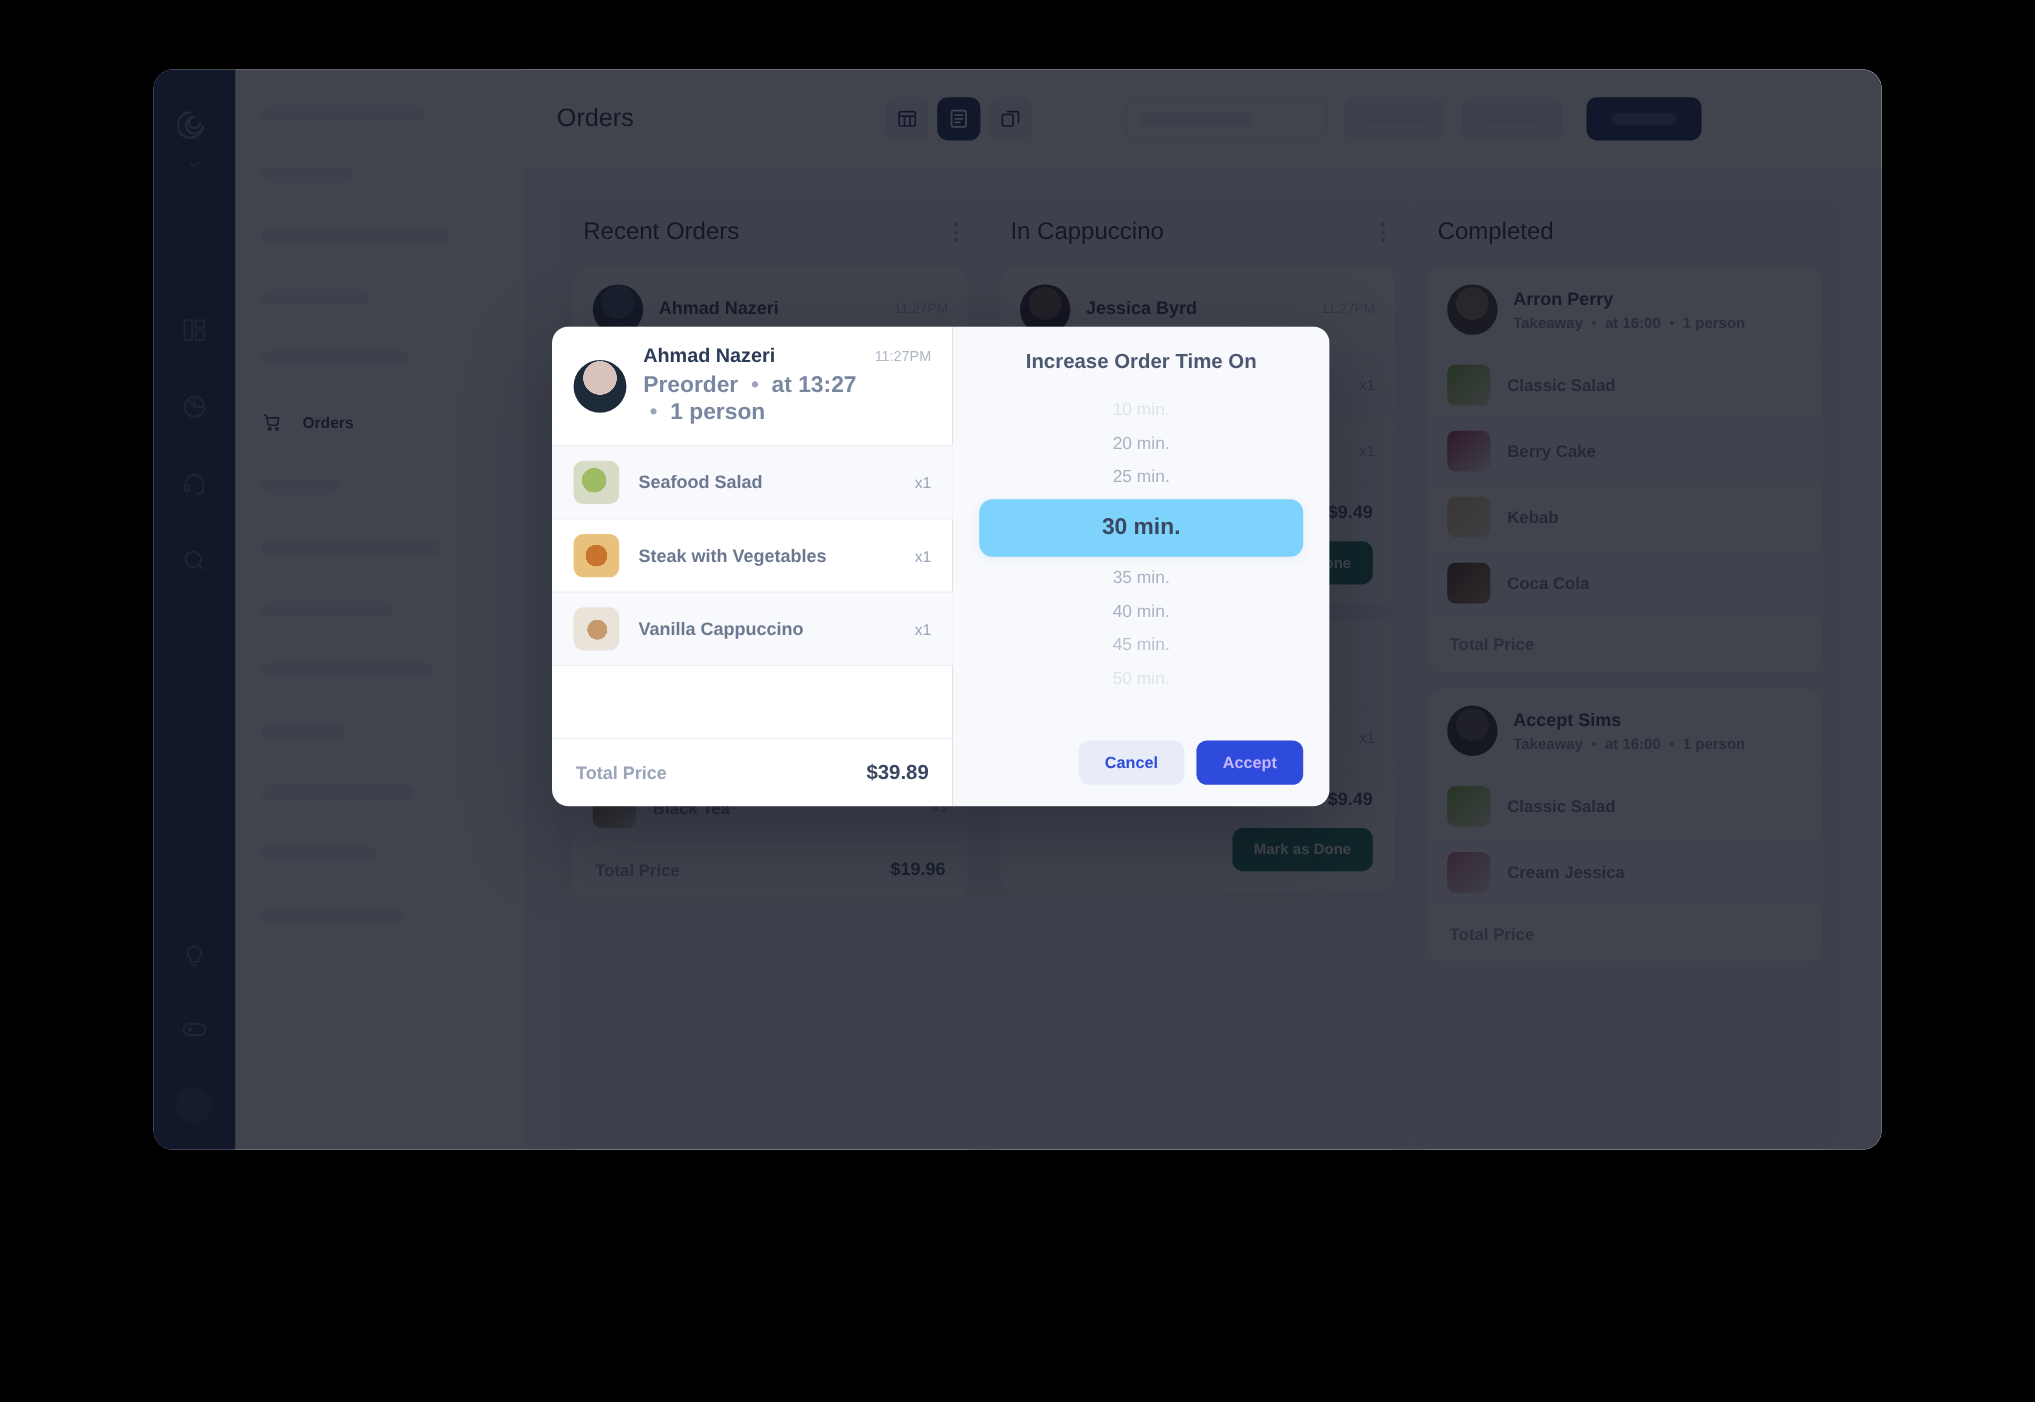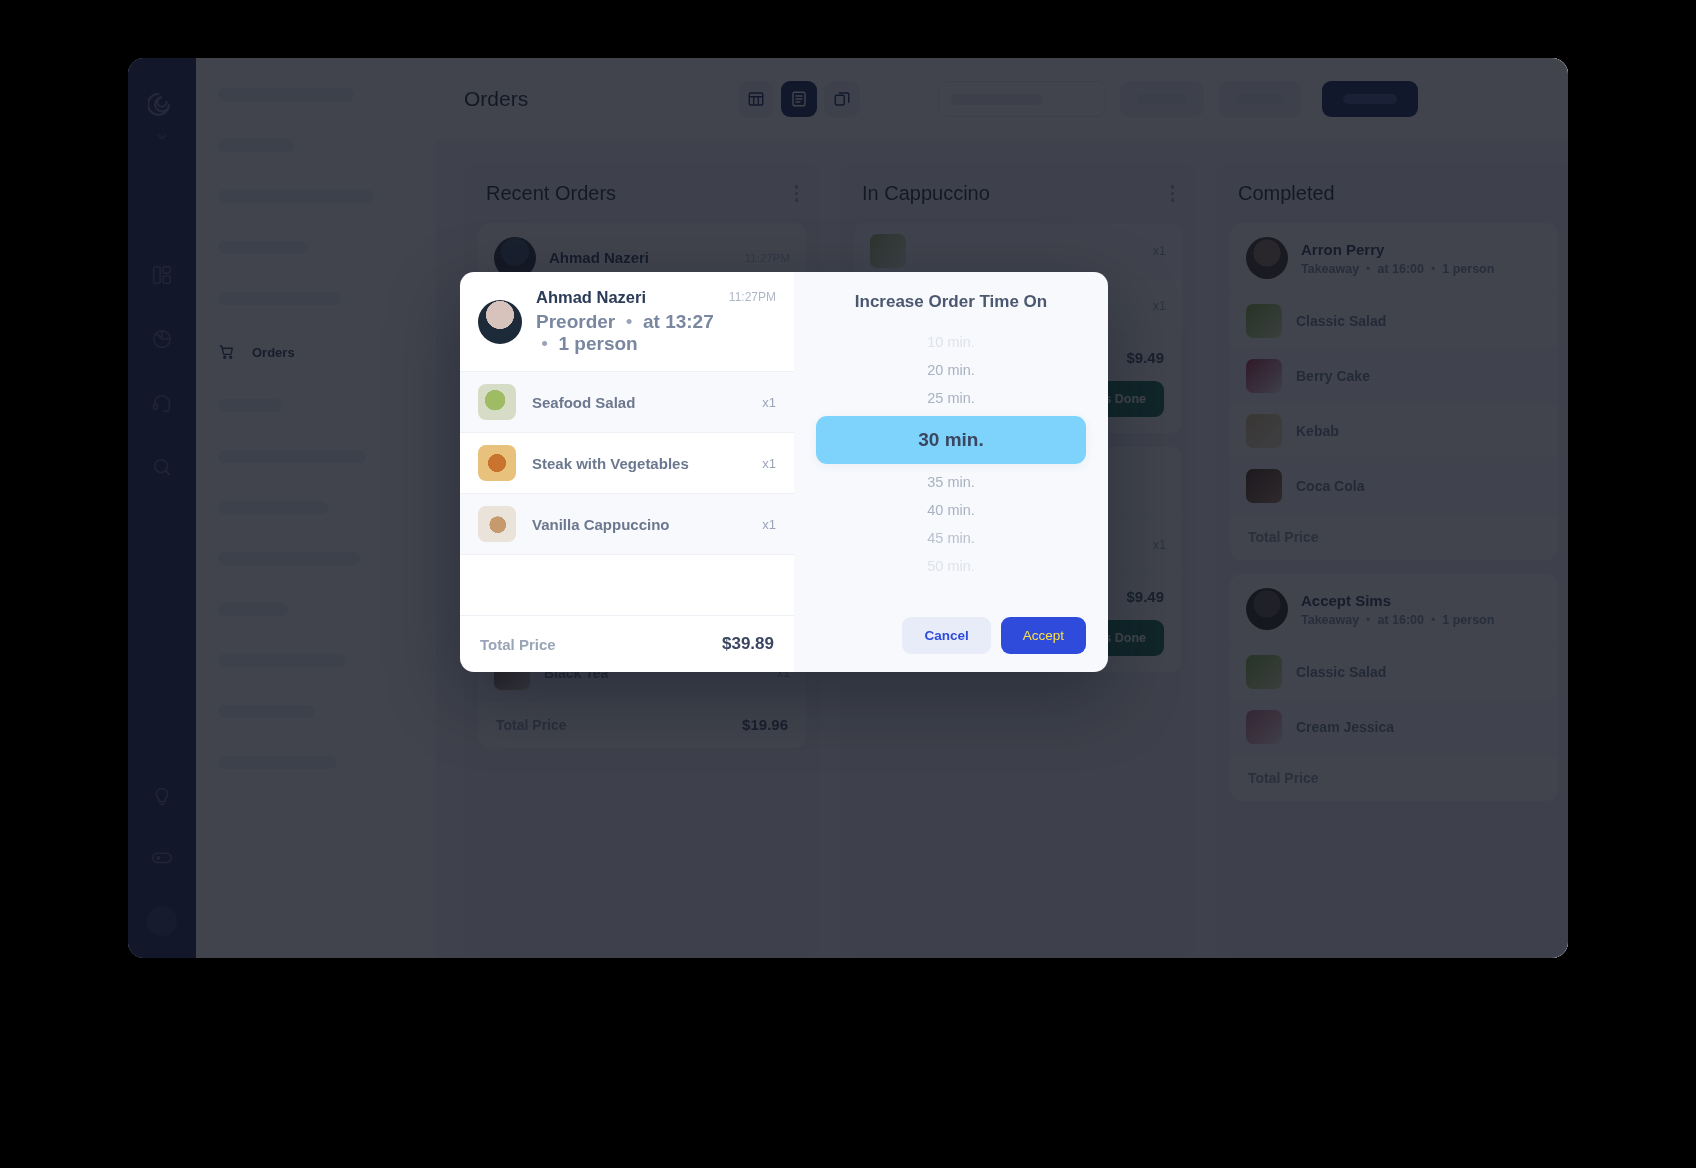--- a/index.html
+++ b/index.html
@@ -67,21 +67,21 @@
     margin-left: 64px; width: 168px; height: 36px; border-radius: 9px;
     border: 1px solid #e6e9f0; background: #fff; display: flex; align-items: center; padding: 0 12px;
   }
   .search-pill .sk2 { width: 92px; height: 11px; border-radius: 5px; background: #e9ecf3; }
   .ghost-btn { width: 84px; height: 36px; border-radius: 9px; background: #eef1f7; display:flex; align-items:center; justify-content:center; }
   .ghost-btn .sk2 { width: 50px; height: 10px; border-radius: 5px; background: #dfe4ee; }
   .primary-btn { margin-left: 6px; width: 96px; height: 36px; border-radius: 9px; background: #17235a; display:flex; align-items:center; justify-content:center; }
   .primary-btn .sk2 { width: 54px; height: 10px; border-radius: 5px; background: #3d4a85; }
 
   
-  .board { flex: 1; display: flex; gap: 20px; padding: 22px 0 0 28px; min-height: 0; }
+  .board { flex: 1; display: flex; padding: 22px 0 0 28px; min-height: 0; }
   .col { width: 356px; flex: 0 0 356px; background: #eef1f6; border-radius: 14px; padding: 20px 0 0 0; }
   .col-head { display: flex; align-items: center; justify-content: space-between; padding: 0 22px 18px 22px; }
   .col-title { font-size: 20px; color: #1d2438; font-weight: 400; }
   .kebab { display: flex; flex-direction: column; gap: 3px; }
   .kebab i { width: 3.5px; height: 3.5px; border-radius: 50%; background: #9aa3b7; display: block; }
 
   .ocard { background: #fff; border-radius: 12px; margin: 0 14px 14px 14px; overflow: hidden; }
   .ocard-head { display: flex; align-items: center; gap: 13px; padding: 14px 16px; }
   .ava { width: 42px; height: 42px; border-radius: 50%; flex: 0 0 42px; background-size: cover; background-position: center; }
   .ocard-head .who { flex: 1; min-width: 0; }
@@ -131,21 +131,21 @@
   .popt { text-align: center; font-size: 14.5px; color: #b9c1cf; padding: 6px 0; font-weight: 400; }
   .popt.faint { color: #dfe3ea; }
   .popt.near { color: #a9b2c2; }
   .popt.sel {
     background: #7dd3fc; border-radius: 11px; color: #3b4761;
     font-size: 19px; font-weight: 700; padding: 13px 0; margin: 4px 0;
     box-shadow: 0 2px 10px rgba(60,80,130,.07);
   }
   .m-actions { display: flex; justify-content: flex-end; gap: 10px; }
   .btn-cancel { background: #e8ecf8; color: #2f4bdc; border: none; border-radius: 9px; padding: 11px 22px; font-size: 13.5px; font-weight: 700; font-family: inherit; }
-  .btn-accept { background: #2f4bdc; color: #fde047; border: none; border-radius: 9px; padding: 11px 22px; font-size: 13.5px; font-weight: 400; font-family: inherit; }
+  .btn-accept { background: #2f4bdc; color: #c4b5fd; border: none; border-radius: 9px; padding: 11px 22px; font-size: 13.5px; font-weight: 700; font-family: inherit; }
 </style>
 </head>
 <body>
 
 <div id="stage">
 
   <div class="app-window">
 
     <div class="rail">
       <svg class="logo-mark" viewBox="0 0 24 24" fill="none" stroke="#7d86a8" stroke-width="1.8">
@@ -328,20 +328,27 @@
           <div class="col-head">
             <div class="col-title">In Cappuccino</div>
             <div class="kebab">
                 <i></i>
                 <i></i>
                 <i></i>
               </div>
           </div>
 
           <div class="ocard">
+            <div class="ocard-head">
+              <div class="ava" style="background:radial-gradient(circle at 50% 38%,#6a4a42 0 40%,#241d23 41% 100%);"></div>
+              <div class="who">
+                <div class="nm">Jessica Byrd</div>
+              </div>
+              <div class="tm">11:27PM</div>
+            </div>
             <div class="irow alt">
               <div class="thumb" style="background:linear-gradient(135deg,#9ab36a,#e6ead8);"></div>
               <div class="iname"></div>
               <div class="iqty">x1</div>
             </div>
             <div class="irow">
               <div class="thumb" style="background:linear-gradient(135deg,#c4773e,#efdcc4);"></div>
               <div class="iname"></div>
               <div class="iqty">x1</div>
             </div>

